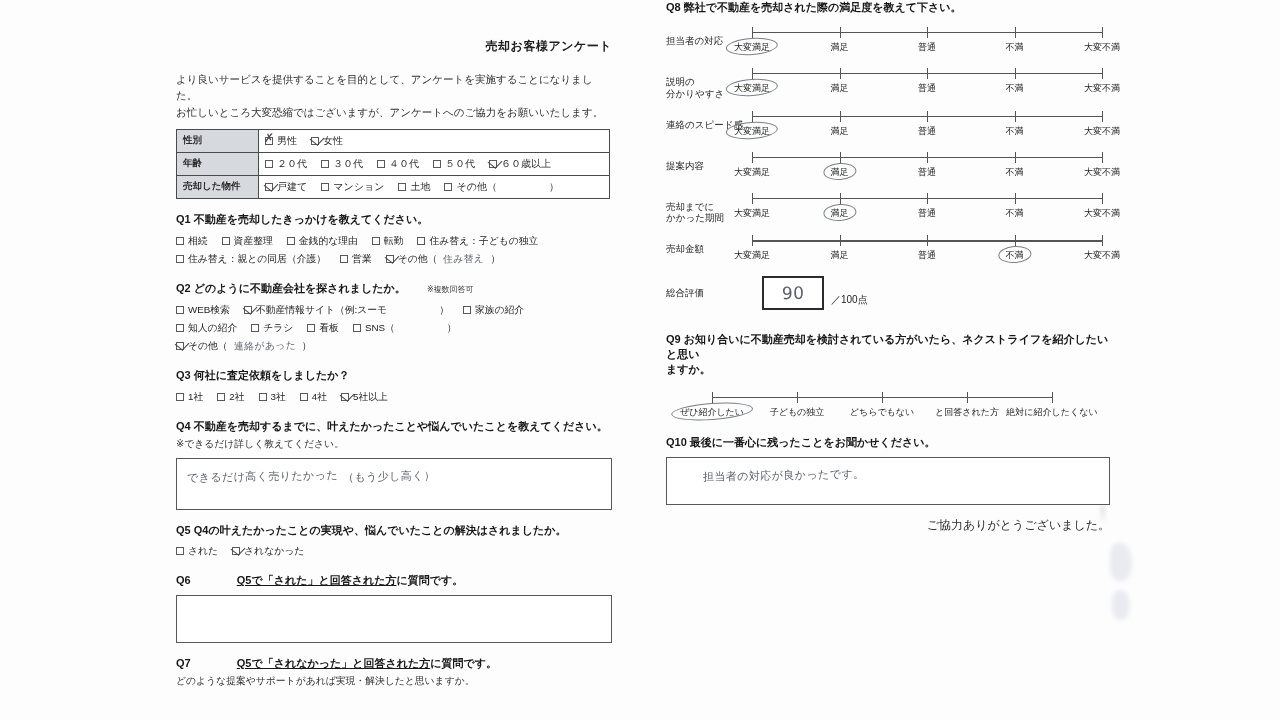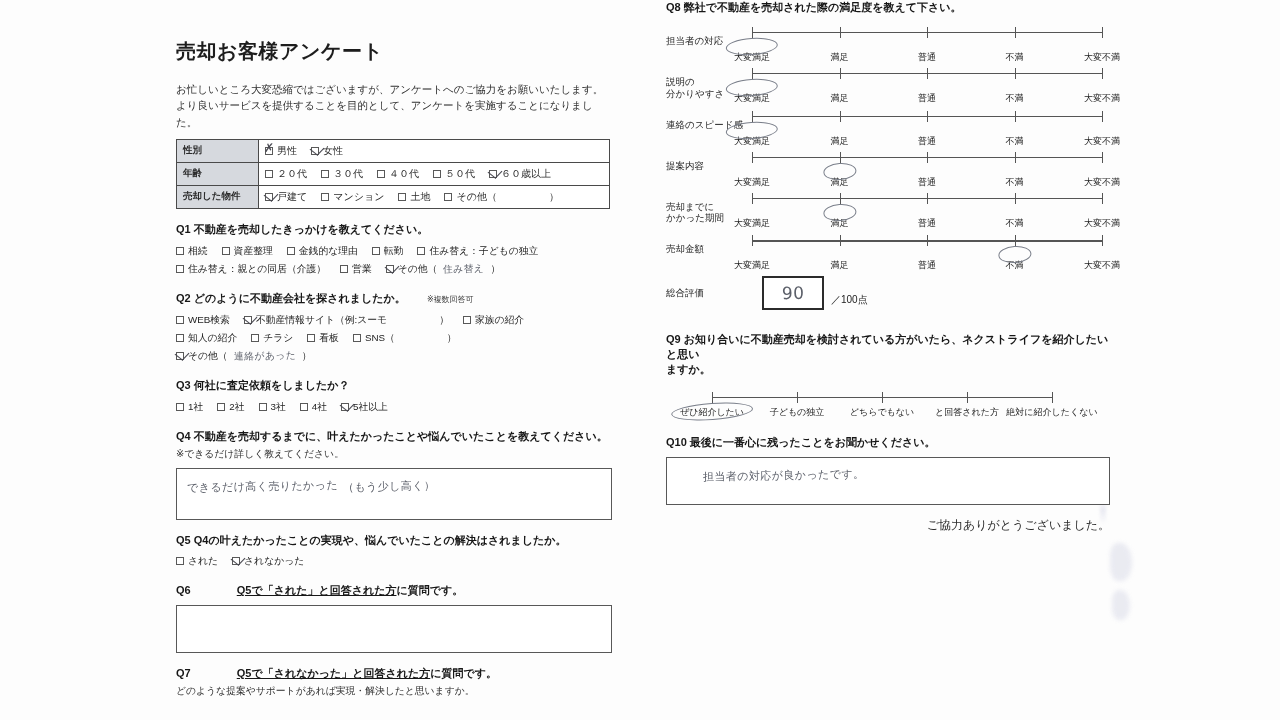--- a/index.html
+++ b/index.html
@@ -20,22 +20,22 @@
   
   .scan-blob { position: absolute; background: #e7e8f0; border-radius: 40% 60% 55% 45%; filter: blur(2.2px); opacity: .85; pointer-events: none; }
   .scan-streak { position: absolute; background: linear-gradient(180deg, rgba(235,236,243,0) 0%, rgba(231,232,241,.9) 40%, rgba(235,236,243,0) 100%); filter: blur(1.6px); pointer-events: none; }
 
   
   .col { position: absolute; top: 0; }
   #col-left  { left: 176px; width: 436px; }
   #col-right { left: 666px; width: 444px; }
 
   .doc-title {
-    text-align: left;
-    font-size: 20px;
+    text-align: right;
+    font-size: 12px;
     font-weight: bold;
     letter-spacing: .5px;
     margin: 38px 0 0 0;
     color: #1d1d1d;
   }
   .intro { margin-top: 16px; font-size: 10.5px; line-height: 1.55; color: #2e2e2e; }
 
   
   table.profile {
     margin-top: 9px;
@@ -103,21 +103,21 @@
   .scale-row { display: flex; align-items: flex-start; margin-bottom: 11px; }
   .scale-label {
     width: 78px; flex: 0 0 78px;
     font-size: 9.5px; color: #232323; line-height: 1.25;
     padding-top: 8px;
   }
   .scale-body { position: relative; flex: 1 1 auto; height: 30px; }
   .axis { position: absolute; left: 8px; right: 8px; top: 5px; height: 1.2px; background: #555; }
   .tick { position: absolute; top: 0px; width: 1.2px; height: 11px; background: #555; }
   .tick-lbl {
-    position: absolute; top: 24px;
+    position: absolute; top: 14px;
     font-size: 9px; color: #1f1f1f;
     transform: translateX(-50%);
     white-space: nowrap;
   }
   .circle-mark {
     position: absolute; top: 11px;
     border: 1.5px solid #7a7f8a;
     border-radius: 50%;
     transform: translateX(-50%) rotate(-4deg);
     height: 17px;
@@ -148,22 +148,22 @@
 
   <div class="scan-blob" style="left:1110px; top:543px; width:22px; height:38px;"></div>
   <div class="scan-blob" style="left:1112px; top:590px; width:18px; height:30px;"></div>
   <div class="scan-streak" style="left:1100px; top:500px; width:6px; height:24px;"></div>
 
   <div class="col" id="col-left">
 
     <div class="doc-title">売却お客様アンケート</div>
 
     <div class="intro">
+      <div>より良いサービスを提供することを目的として、アンケートを実施することになりました。</div>
       <div>お忙しいところ大変恐縮ではございますが、アンケートへのご協力をお願いいたします。</div>
-      <div>より良いサービスを提供することを目的として、アンケートを実施することになりました。</div>
     </div>
 
     <table class="profile">
       <tbody id="profile-body">
           <tr>
             <td class="pf-label">性別</td>
             <td class="pf-val"><span class="opt"><span class="cb crossed"></span><span>男性</span></span><span class="opt"><span class="cb checked"></span><span>女性</span></span></td>
           </tr>
           <tr>
             <td class="pf-label">年齢</td>

